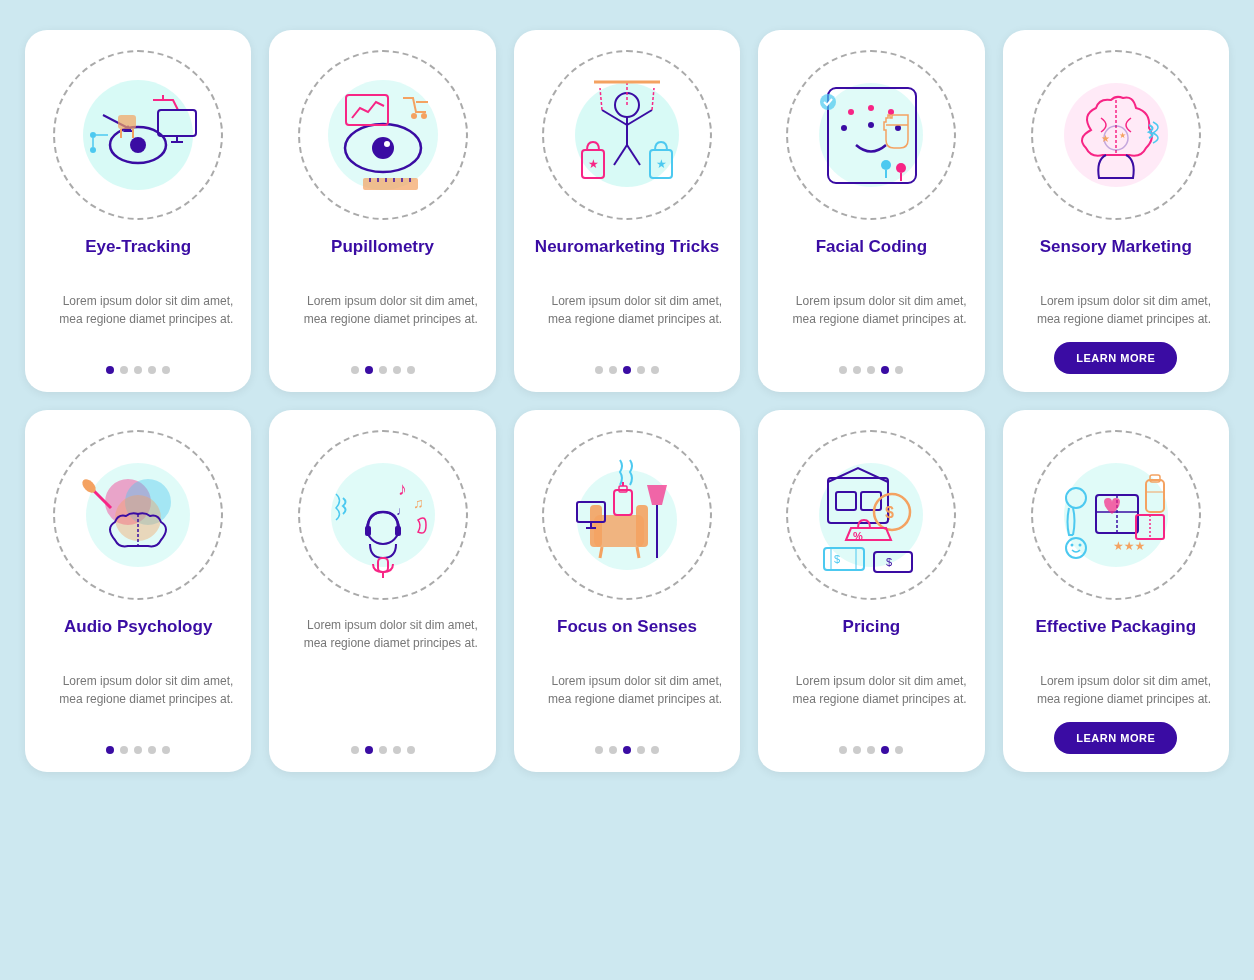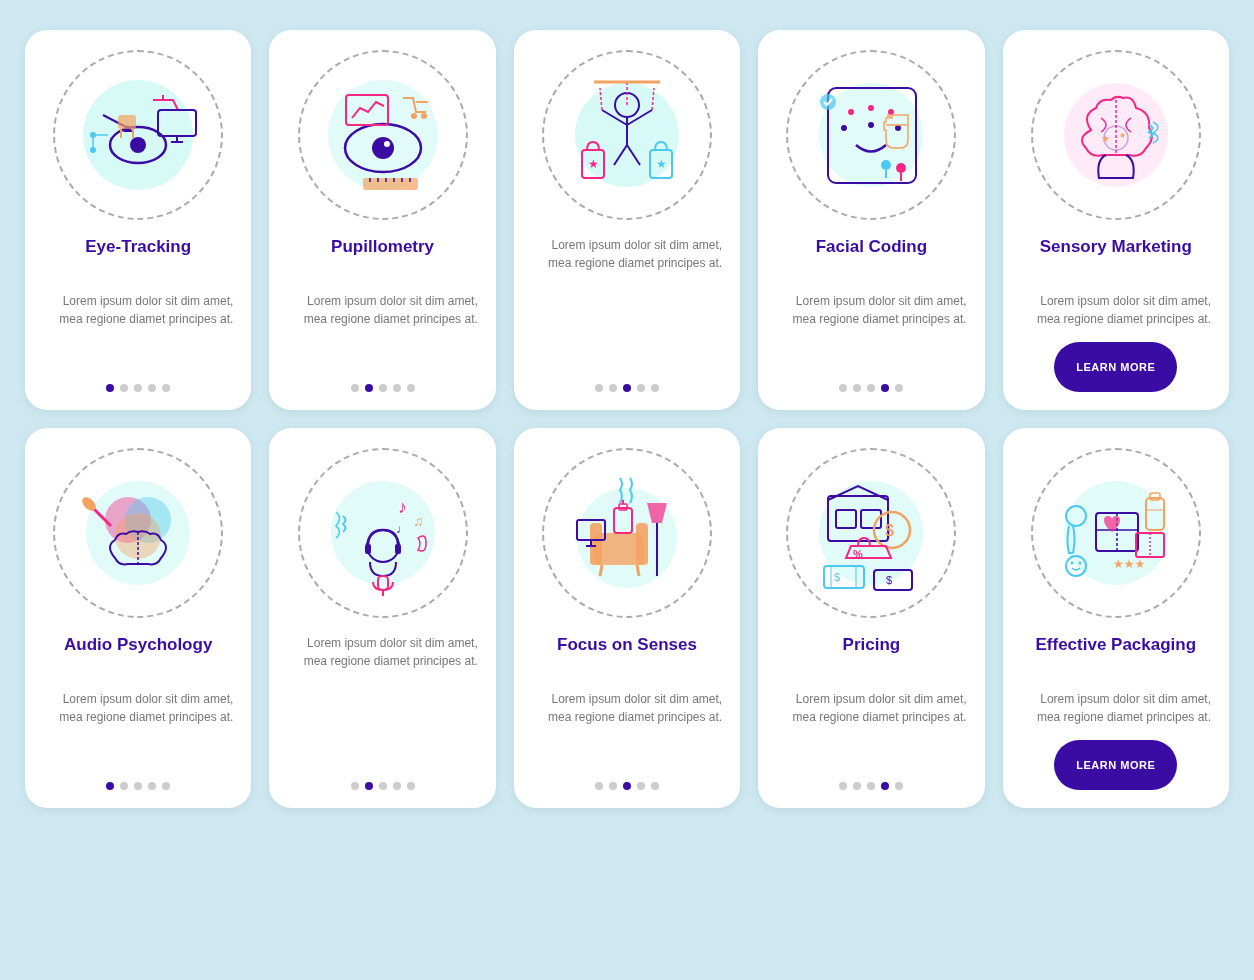--- a/index.html
+++ b/index.html
@@ -72,21 +72,21 @@
     }
     .dot.active {
       background: #3a0ca3;
     }
     .learn-more-btn {
       margin-top: 14px;
       background: #3a0ca3;
       color: #fff;
       border: none;
       border-radius: 25px;
-      padding: 19px 22px;
+      padding: 10px 22px;
       font-size: 11px;
       font-weight: 700;
       letter-spacing: 0.5px;
       cursor: pointer;
       text-transform: uppercase;
     }
   </style>
 </head>
 <body>
 
@@ -191,20 +191,21 @@
 
         <rect x="30" y="90" width="22" height="28" rx="3" stroke="#f72585" stroke-width="2" fill="none"></rect>
         <path d="M35 90 Q35 82 41 82 Q47 82 47 90" stroke="#f72585" stroke-width="2" fill="none"></path>
         <rect x="98" y="90" width="22" height="28" rx="3" stroke="#4cc9f0" stroke-width="2" fill="none"></rect>
         <path d="M103 90 Q103 82 109 82 Q115 82 115 90" stroke="#4cc9f0" stroke-width="2" fill="none"></path>
 
         <text x="36" y="108" font-size="12" fill="#f72585">★</text>
         <text x="104" y="108" font-size="12" fill="#4cc9f0">★</text>
       </svg>
     </div>
+    <div class="card-title">Neuromarketing Tricks</div>
     <div class="card-body">Lorem ipsum dolor sit dim amet, mea regione diamet principes at.</div>
     <div class="dots">
       <div class="dot"></div>
       <div class="dot"></div>
       <div class="dot active"></div>
       <div class="dot"></div>
       <div class="dot"></div>
     </div>
   </div>
 

